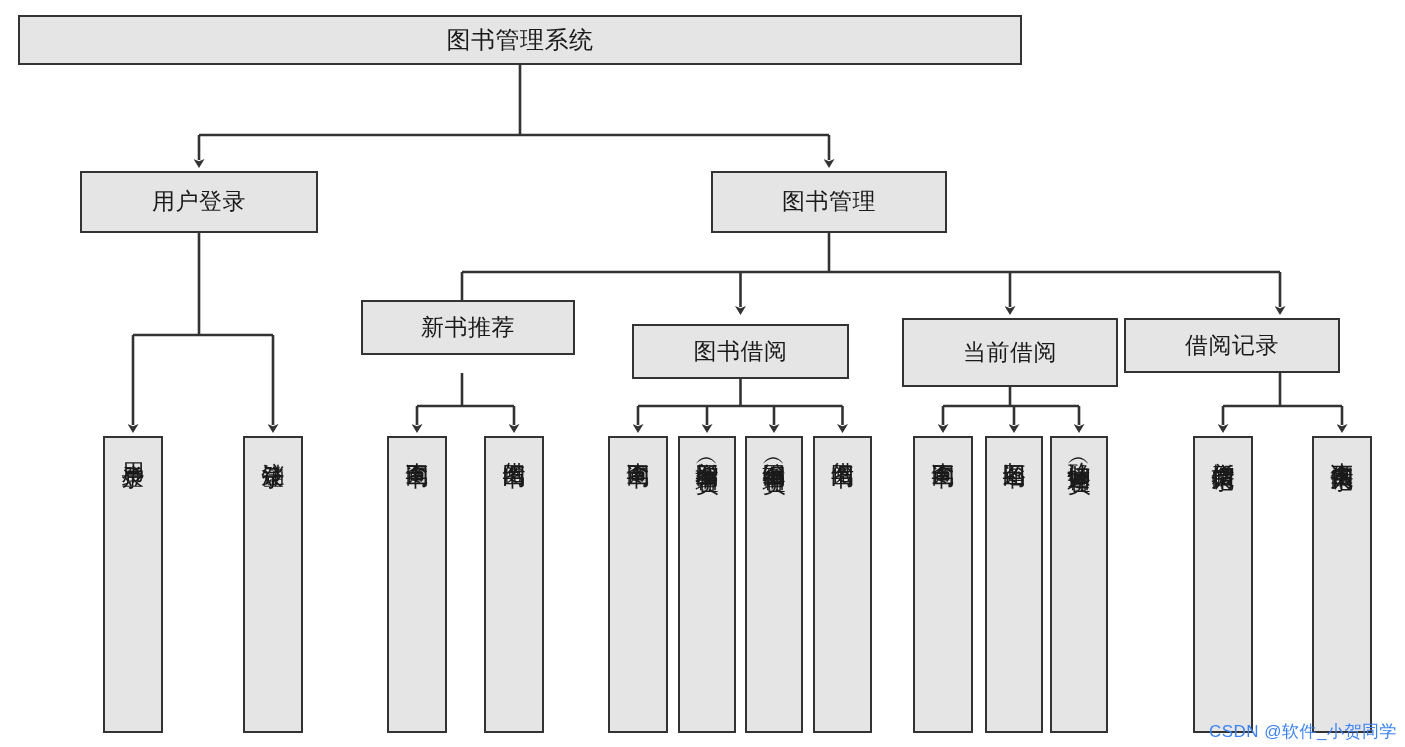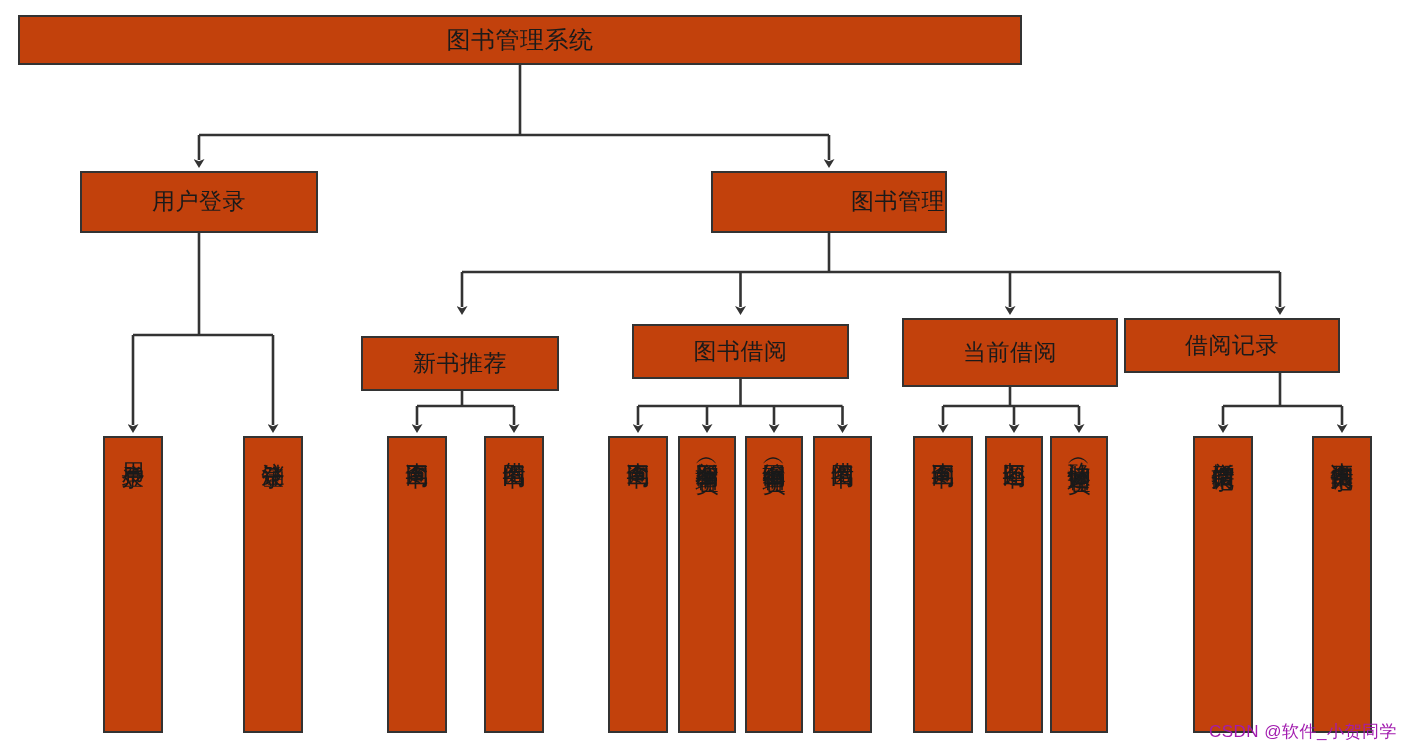--- a/index.html
+++ b/index.html
@@ -22,21 +22,21 @@
     position: absolute;
     left: 0;
     top: 0;
     width: 1405px;
     height: 747px;
     pointer-events: none;
   }
   .node {
     position: absolute;
     box-sizing: border-box;
-    background: #c2410c;
+    background: #e5e5e5;
     border: 2.5px solid #333333;
     display: flex;
     align-items: center;
     justify-content: center;
     color: #1a1a1a;
     z-index: 2;
   }
   .node .lbl {
     display: block;
     text-align: center;
@@ -60,21 +60,21 @@
     font-size: 23px;
     line-height: 1.18;
     letter-spacing: 1.5px;
     white-space: nowrap;
   }
   #watermark {
     position: absolute;
     right: 8px;
     bottom: 4px;
     font-size: 17px;
-    color: #a21caf;
+    color: #3b82f6;
     letter-spacing: 0.5px;
     z-index: 5;
     white-space: nowrap;
     font-family: "Liberation Sans", "DejaVu Sans", sans-serif;
   }
 </style>
 </head>
 <body>
 
 <div id="canvas">
@@ -121,24 +121,24 @@
       </g>
   </svg>
 
   <div id="nodes-layer">
       <div class="node horiz root" style="left: 18px; top: 15px; width: 1004px; height: 50px;">
         <span class="lbl">图书管理系统</span>
       </div>
       <div class="node horiz" style="left: 80px; top: 171px; width: 238px; height: 62px;">
         <span class="lbl">用户登录</span>
       </div>
-      <div class="node horiz" style="left: 711px; top: 171px; width: 236px; height: 62px; justify-content: flex-end;">
+      <div class="node horiz" style="left: 711px; top: 171px; width: 236px; height: 62px;">
         <span class="lbl">图书管理</span>
       </div>
-      <div class="node horiz" style="left: 361px; top: 336px; width: 198px; height: 55px;">
+      <div class="node horiz" style="left: 361px; top: 300px; width: 214px; height: 55px;">
         <span class="lbl">新书推荐</span>
       </div>
       <div class="node horiz" style="left: 632px; top: 324px; width: 217px; height: 55px;">
         <span class="lbl">图书借阅</span>
       </div>
       <div class="node horiz" style="left: 902px; top: 318px; width: 216px; height: 69px;">
         <span class="lbl">当前借阅</span>
       </div>
       <div class="node horiz" style="left: 1124px; top: 318px; width: 216px; height: 55px;">
         <span class="lbl">借阅记录</span>

